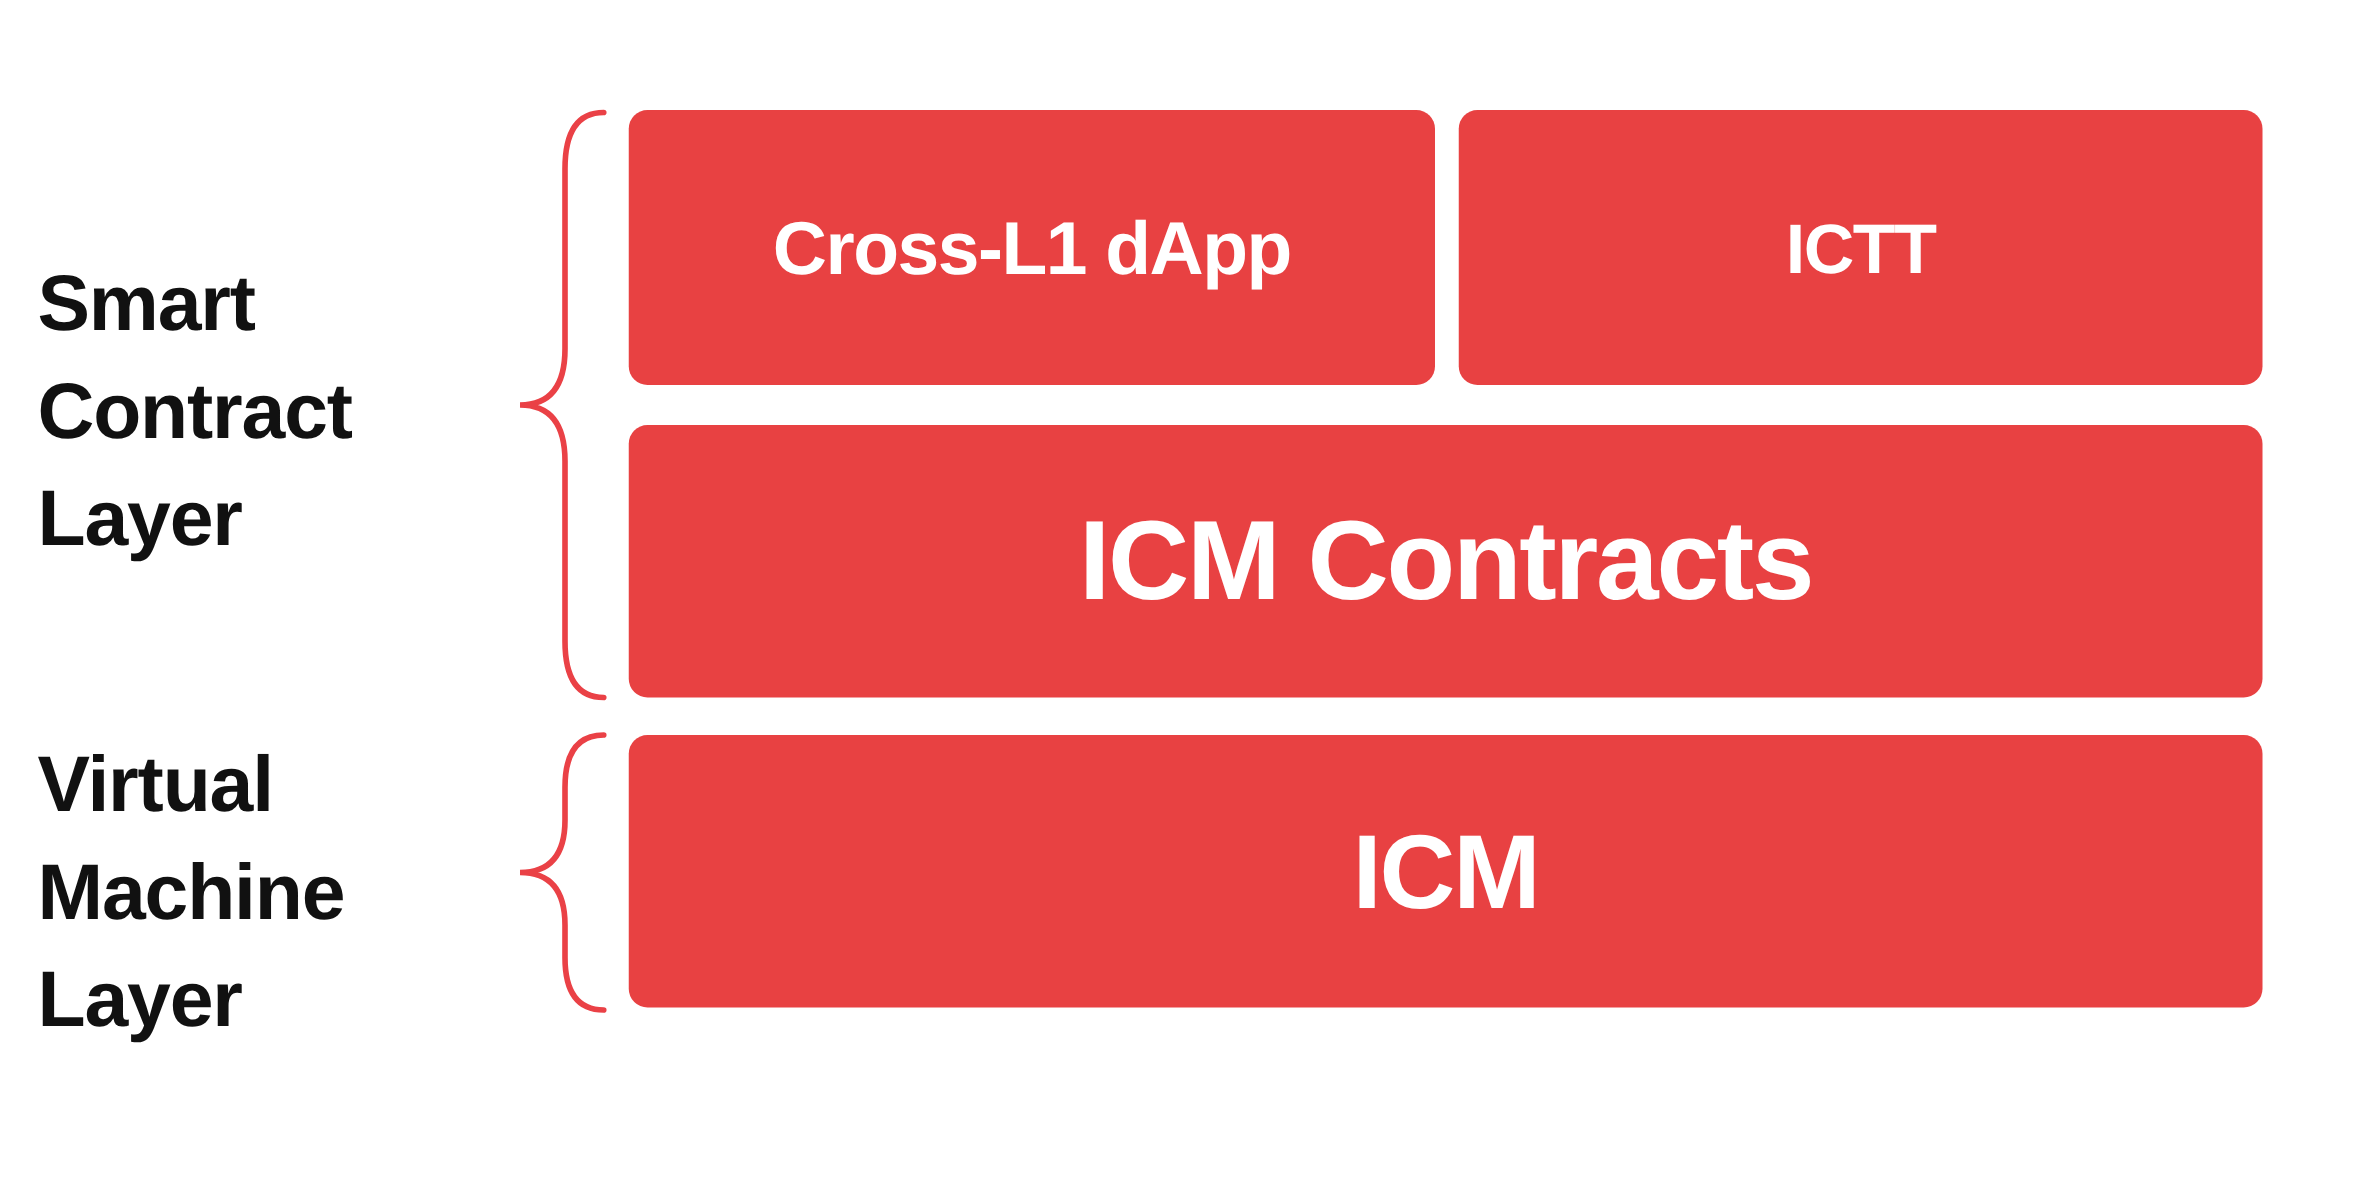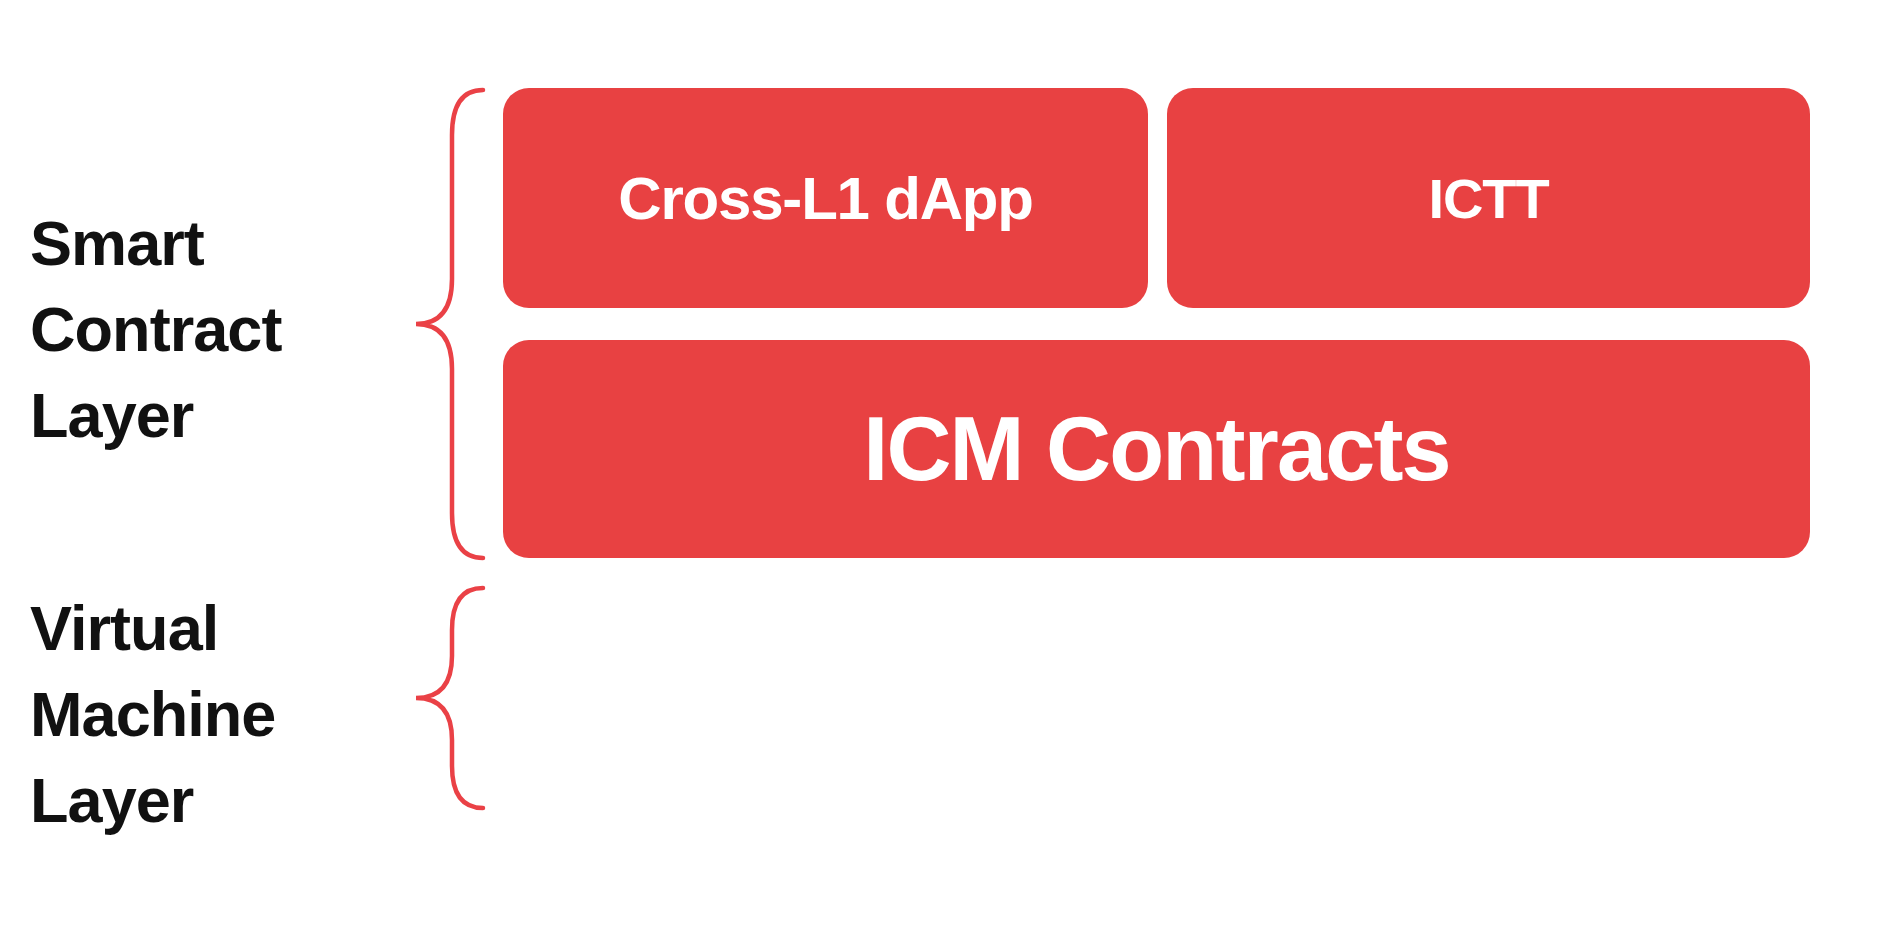--- a/index.html
+++ b/index.html
@@ -45,21 +45,21 @@
     stroke-width: 4.5;
     stroke-linecap: round;
   }
   .brace.smart-contract { left: 400px; top: 80px; }
   .brace.virtual-machine { left: 400px; top: 578px; }
 
   
   .box {
     position: absolute;
     background: var(--box-red);
-    border-radius: 26px;
+    border-radius: 15px;
     display: flex;
     align-items: center;
     justify-content: center;
     color: var(--box-text);
     font-weight: 700;
     letter-spacing: -0.02em;
   }
   .box.cross-l1-dapp { left: 503px;  top: 88px;  width: 645px;  height: 220px; font-size: 60px; }
   .box.ictt          { left: 1167px; top: 88px;  width: 643px;  height: 220px; font-size: 56px; }
   .box.icm-contracts { left: 503px;  top: 340px; width: 1307px; height: 218px; font-size: 90px; text-align: right; }
@@ -91,14 +91,17 @@
   </div>
 
   <div class="box ictt">
     <span>ICTT</span>
   </div>
 
   <div class="box icm-contracts">
     <span>ICM Contracts</span>
   </div>
 
+  <div class="box icm">
+    <span>ICM</span>
+  </div>
 
 </div>
 
 </body></html>

